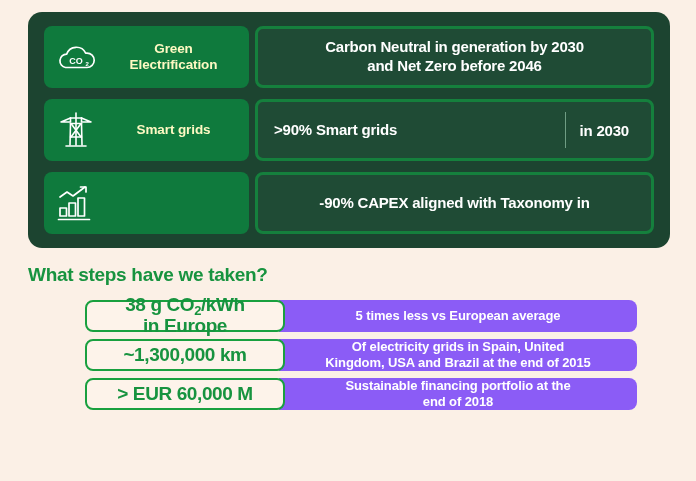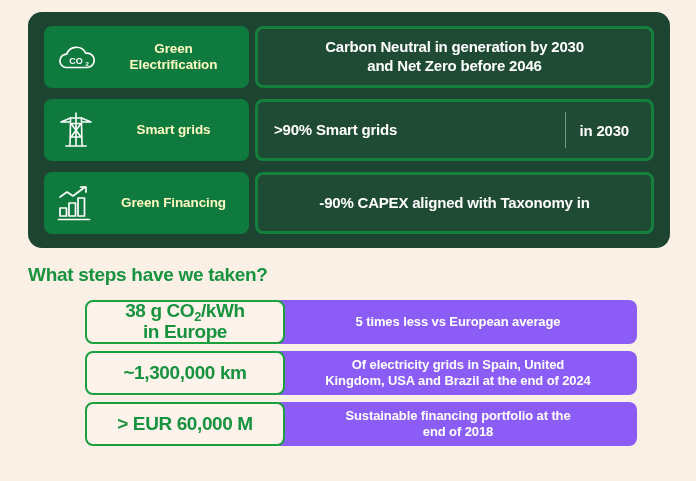--- a/index.html
+++ b/index.html
@@ -130,21 +130,21 @@
     top: 300px;
     width: 552px;
     display: flex;
     flex-direction: column;
     gap: 7px;
   }
 
   .ach-row {
     display: flex;
     align-items: stretch;
-    height: 44px;
+    height: 32px;
   }
 
   .ach-figure {
     width: 200px;
     flex: 0 0 200px;
     background: #fdf3ea;
     border: 2px solid #19a03f;
     border-radius: 8px;
     display: flex;
     align-items: center;
@@ -244,23 +244,20 @@
       <span class="pillar-icon">
         <svg width="40" height="38" viewBox="0 0 40 38" fill="none" stroke="#ffffff" stroke-width="1.7" stroke-linecap="round" stroke-linejoin="round">
           <path d="M4 13 11 8l6 4 12-9"></path>
           <path d="M24.5 3H30v5"></path>
           <rect x="4" y="24" width="6.5" height="8"></rect>
           <rect x="13" y="19" width="6.5" height="13"></rect>
           <rect x="22" y="14" width="6.5" height="18"></rect>
           <path d="M2.5 35.5h31"></path>
         </svg>
       </span>
-      <span class="pillar-label">
-        <span>Green Financing</span>
-      </span>
     </div>
     <div class="pillar-right">
       <span class="pillar-right-text">
         <span>-90% CAPEX aligned with Taxonomy in</span><br>
       </span>
     </div>
   </div>
 
 </div>
 
@@ -282,21 +279,21 @@
     </div>
   </div>
 
   <div class="ach-row">
     <div class="ach-figure">
       <span>~1,300,000 km</span>
     </div>
     <div class="ach-desc">
       <span>
         <span>Of electricity grids in Spain, United</span><br>
-        <span>Kingdom, USA and Brazil at the end of 2024</span>
+        <span>Kingdom, USA and Brazil at the end of 2015</span>
       </span>
     </div>
   </div>
 
   <div class="ach-row">
     <div class="ach-figure">
       <span>&gt; EUR 60,000 M</span>
     </div>
     <div class="ach-desc">
       <span>

